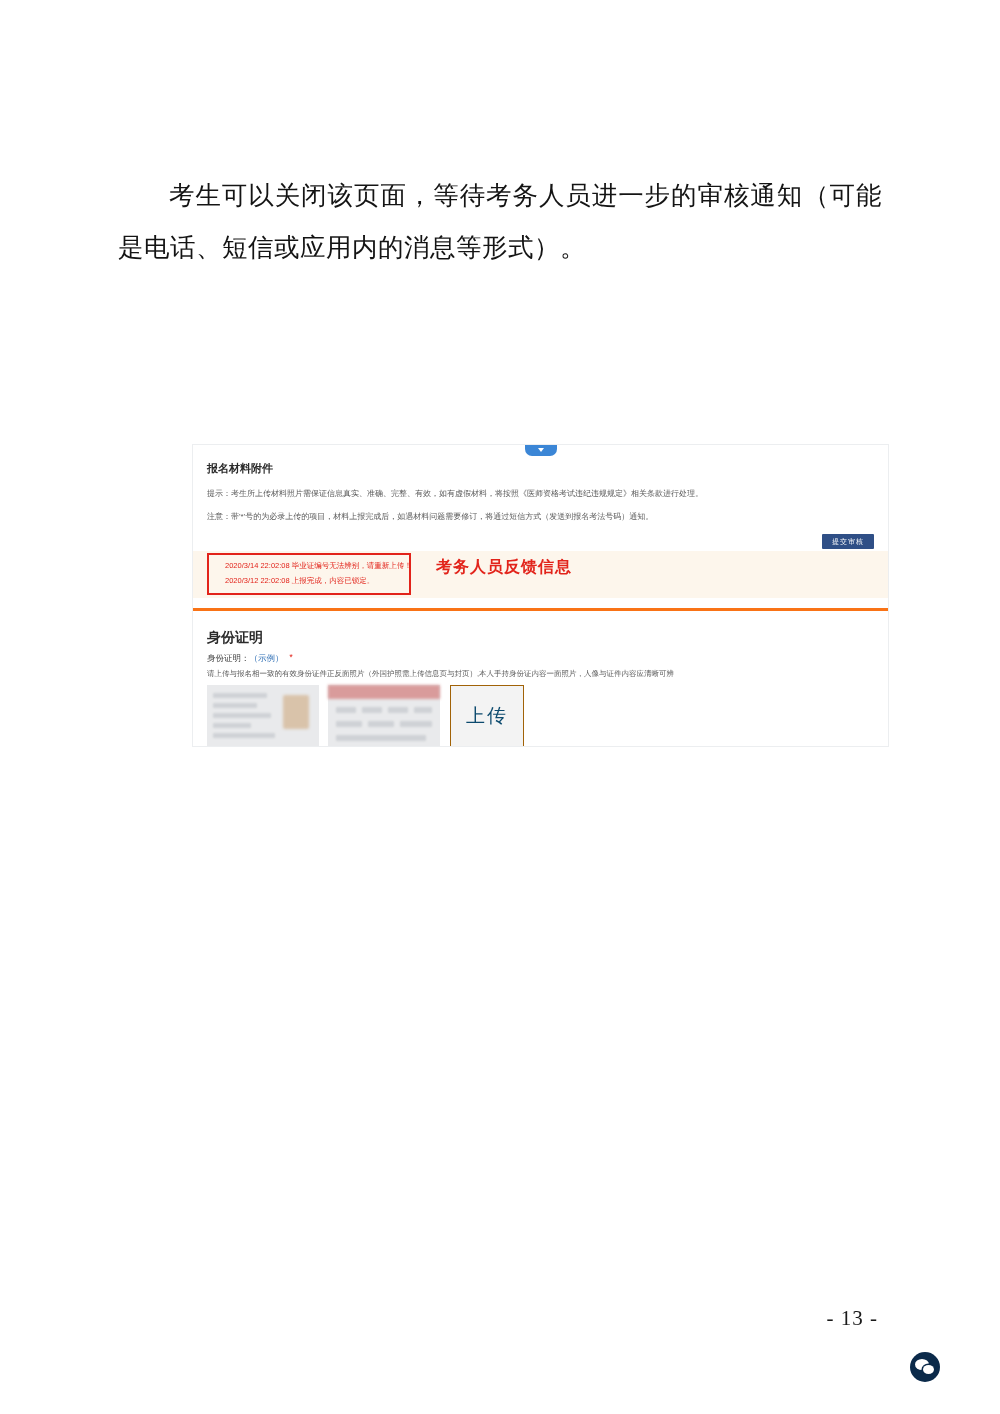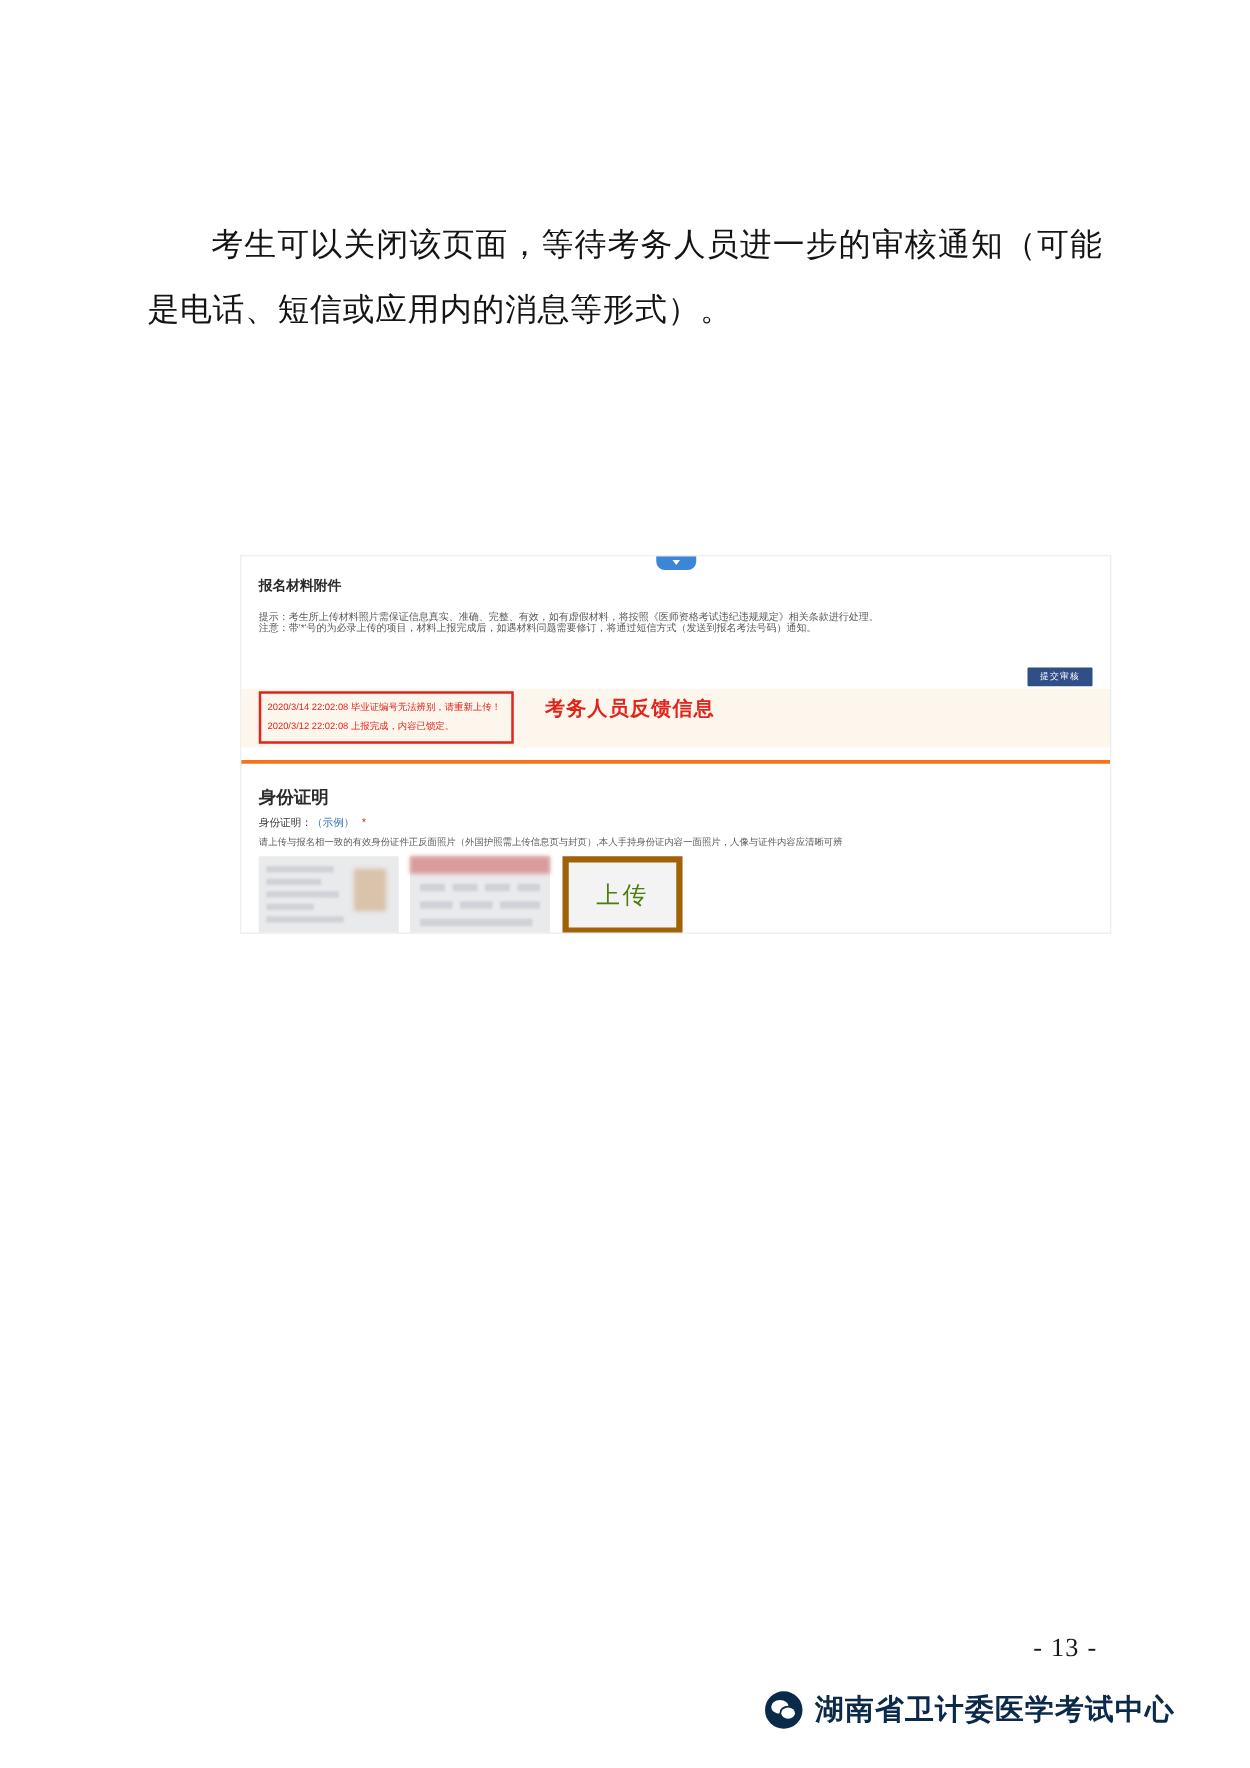--- a/index.html
+++ b/index.html
@@ -124,21 +124,21 @@
     left: 14px;
     top: 108px;
     width: 204px;
     height: 42px;
     border: 2px solid #e2231a;
     box-sizing: border-box;
     background: #fdf6ec;
   }
   .feedback-line {
     position: absolute;
-    left: 5px;
+    left: 16px;
     font-size: 7.5px;
     font-family: "Liberation Sans", sans-serif;
     color: #e2231a;
     white-space: nowrap;
   }
   .feedback-line.l1 { top: 6px; }
   .feedback-line.l2 { top: 21px; }
   .annot {
     position: absolute;
     left: 243px;
@@ -183,26 +183,26 @@
     top: 74px;
     height: 62px;
     background: #e9eaec;
   }
   .thumb.t1 { left: 14px; width: 112px; }
   .thumb.t2 { left: 135px; width: 112px; }
   .upload-box {
     position: absolute;
     left: 257px;
     top: 74px;
-    width: 96px;
+    width: 74px;
     height: 62px;
     background: #f3f3f3;
-    border: 5px solid #a16207;
+    border: 1px solid #a16207;
     box-sizing: border-box;
-    color: #4d7c0f;
+    color: #0c4a6e;
     font-size: 19px;
     font-family: "Liberation Sans", sans-serif;
     display: flex;
     align-items: center;
     justify-content: center;
     letter-spacing: 2px;
   }
   
   .stripe {
     position: absolute;
@@ -281,21 +281,21 @@
 
 <div class="figure">
 
   <div class="fig-panel panel-top">
     <div class="blue-tab"></div>
 
     <div class="sec-title" style="left:14px; top:16px;">报名材料附件</div>
 
     <div class="tip-line" style="left:14px; top:43px;">提示：考生所上传材料照片需保证信息真实、准确、完整、有效，如有虚假材料，将按照《医师资格考试违纪违规规定》相关条款进行处理。</div>
 
-    <div class="tip-line" style="left:14px; top:52px;">注意：带'*'号的为必录上传的项目，材料上报完成后，如遇材料问题需要修订，将通过短信方式（发送到报名考法号码）通知。</div>
+    <div class="tip-line" style="left:14px; top:66px;">注意：带'*'号的为必录上传的项目，材料上报完成后，如遇材料问题需要修订，将通过短信方式（发送到报名考法号码）通知。</div>
 
     <div class="submit-btn">提交审核</div>
 
     <div class="feedback-band"></div>
 
     <div class="feedback-box">
       <div class="feedback-line l1">2020/3/14 22:02:08  毕业证编号无法辨别，请重新上传！</div>
       <div class="feedback-line l2">2020/3/12 22:02:08  上报完成，内容已锁定。</div>
     </div>
 
@@ -334,14 +334,13 @@
     </div>
 
     <div class="upload-box">上传</div>
   </div>
 </div>
 
 <div class="page-number">- 13 -</div>
 
 <div class="footer-brand">
   <div class="wechat-icon"></div>
-  <div class="footer-text">湖南省卫计委医学考试中心</div>
 </div>
 
 </body></html>

